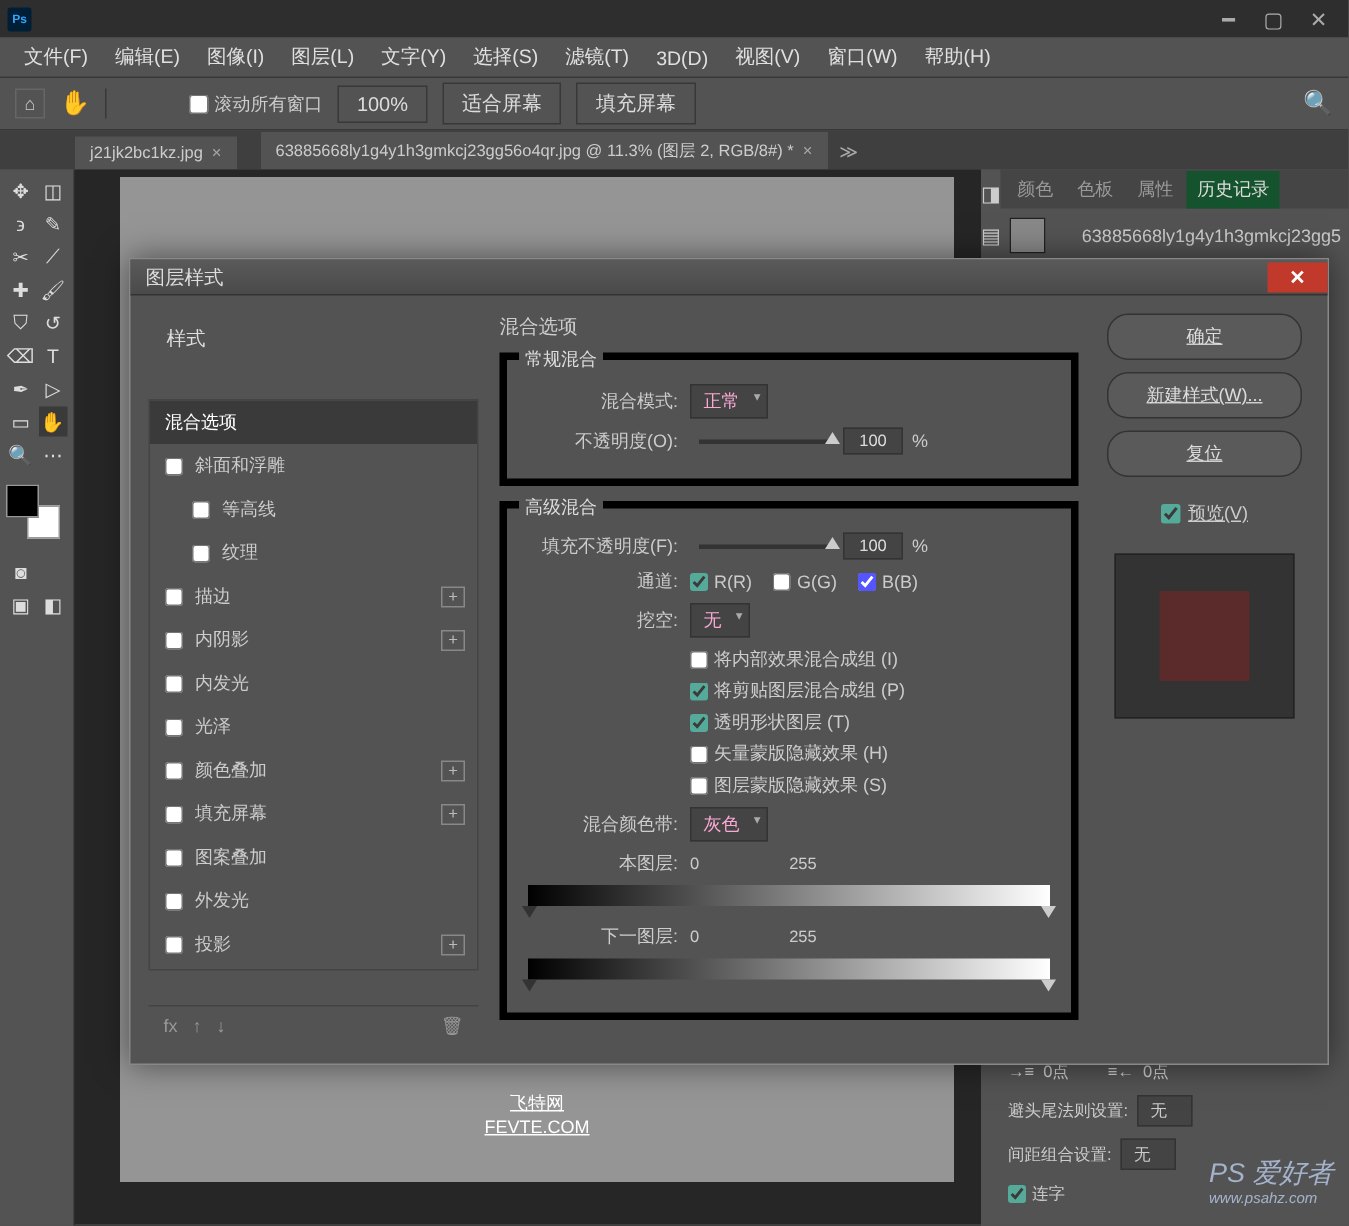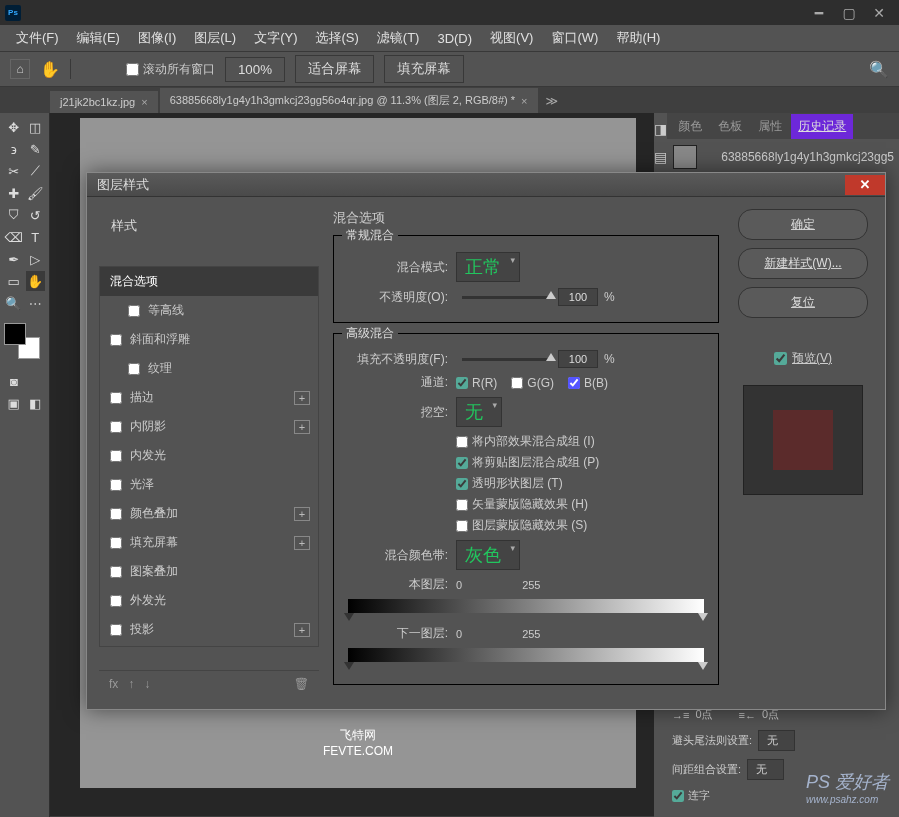--- a/index.html
+++ b/index.html
@@ -13,84 +13,84 @@
 .optbar { height: 36px; background: #535353; border-top: 1px solid #383838; border-bottom: 1px solid #383838; display: flex; align-items: center; padding: 0 10px; gap: 10px; }
 .opt-home { width: 20px; height: 20px; border: 1px solid #666; display: flex; align-items: center; justify-content: center; }
 .opt-hand { color: #ddd; font-size: 16px; }
 .opt-divider { width: 1px; height: 20px; background: #383838; }
 .opt-check { display: flex; align-items: center; gap: 4px; margin-left: 45px; }
 .opt-check input { accent-color: #666; }
 .opt-btn { border: 1px solid #383838; background: #535353; padding: 4px 12px; color: #ddd; cursor: pointer; }
 .opt-search { margin-left: auto; color: #888; font-size: 16px; }
 .tabbar { height: 26px; background: #3f3f3f; display: flex; align-items: flex-end; padding-left: 50px; }
 .tab { padding: 5px 10px; background: #535353; color: #ccc; display: flex; align-items: center; gap: 6px; font-size: 11px; }
-.tab + .tab { margin-left: 2px; }
+.tab + .tab { margin-left: 16px; }
 .tab-close { color: #aaa; cursor: pointer; }
 .tab-overflow { padding: 5px 8px; color: #aaa; }
 .main { display: flex; height: 725px; }
 .left-tools { width: 50px; background: #535353; padding: 4px; display: flex; flex-direction: column; gap: 2px; border-right: 1px solid #2e2e2e; }
 .tool-row { display: flex; gap: 2px; }
 .tool { width: 20px; height: 20px; display: flex; align-items: center; justify-content: center; color: #ddd; font-size: 13px; cursor: pointer; }
 .tool.sel { background: #3a3a3a; }
 .swatches { margin-top: 8px; position: relative; width: 36px; height: 36px; }
 .sw-fg { position: absolute; width: 22px; height: 22px; background: #000; border: 1px solid #999; top: 0; left: 0; z-index: 2; }
 .sw-bg { position: absolute; width: 22px; height: 22px; background: #fff; border: 1px solid #999; bottom: 0; right: 0; }
 .canvas-area { flex: 1; background: #262626; position: relative; }
 .canvas { position: absolute; top: 5px; left: 30px; width: 556px; height: 670px; background: #959595; }
-.canvas-water { position: absolute; bottom: 30px; left: 50%; transform: translateX(-50%); color: #fff; text-align: center; font-size: 12px; }
+.canvas-water { position: absolute; bottom: 30px; left: 50%; transform: translateX(-50%); color: #fff; text-align: center; font-size: 12px; text-decoration: underline; }
 .statusbar { position: absolute; bottom: 0; left: 0; right: 0; height: 22px; background: #3f3f3f; padding: 3px 20px; color: #bbb; font-size: 11px; }
 .right-panels { width: 245px; background: #535353; display: flex; }
 .r-iconbar { width: 30px; padding-top: 8px; display: flex; flex-direction: column; align-items: center; gap: 12px; }
 .r-iconbar .ic { color: #ccc; font-size: 14px; }
 .r-content { flex: 1; }
 .panel-tabs { height: 26px; display: flex; align-items: center; gap: 2px; padding: 0 4px; background: #454545; }
 .panel-tabs .pt { padding: 4px 7px; color: #999; font-size: 12px; cursor: pointer; }
-.panel-tabs .pt.act { color: #ddd; background: #6d28d9; text-decoration: underline; }
+.panel-tabs .pt.act { color: #ddd; background: #14532d; }
 .history-row { padding: 6px; display: flex; align-items: center; gap: 24px; }
 .history-row .thumb { width: 24px; height: 24px; background: #888; border: 1px solid #222; }
 .para-panel { position: absolute; bottom: 10px; right: 5px; width: 230px; font-size: 11px; }
 .para-row { padding: 4px 8px; display: flex; align-items: center; gap: 6px; }
 .para-sel { background: #444; border: 1px solid #333; padding: 2px 16px 2px 8px; color: #ccc; }
 
 .dialog { position: absolute; left: 86px; top: 172px; width: 800px; height: 538px; background: #535353; border: 1px solid #888; box-shadow: 0 0 20px rgba(0,0,0,0.5); z-index: 100; }
 .dlg-title { height: 24px; background: linear-gradient(#5a5a5a, #4a4a4a); display: flex; align-items: center; padding: 0 0 0 10px; font-size: 13px; color: #ddd; border-bottom: 1px solid #333; }
 .dlg-close { margin-left: auto; width: 40px; height: 20px; background: #c0392b; color: #fff; display: flex; align-items: center; justify-content: center; font-weight: bold; cursor: pointer; }
 .dlg-body { display: flex; padding: 12px; gap: 14px; height: calc(100% - 24px); }
 .styles-col { width: 220px; display: flex; flex-direction: column; gap: 23px; }
 .styles-head { padding: 8px 12px; font-size: 13px; color: #ddd; }
 .styles-list { flex: 1; border: 1px solid #444; background: #535353; overflow: hidden; }
 .style-item { padding: 6px 10px; display: flex; align-items: center; gap: 8px; font-size: 12px; color: #ccc; cursor: pointer; position: relative; }
 .style-item.sub { padding-left: 28px; }
 .style-item.sel { background: #3a3a3a; color: #fff; }
 .style-item input { width: 12px; height: 12px; accent-color: #777; }
 .style-fx { display: flex; gap: 10px; padding: 6px 10px; color: #999; border-top: 1px solid #444; }
 .style-add { position: absolute; right: 8px; width: 16px; height: 14px; border: 1px solid #888; color: #bbb; font-size: 11px; display: flex; align-items: center; justify-content: center; }
 .opts-col { flex: 1; }
-.fieldset { border: 1px solid #000000; padding: 10px 14px; margin-bottom: 10px; position: relative; }
+.fieldset { border: 5px solid #000000; padding: 10px 14px; margin-bottom: 10px; position: relative; }
 .fieldset .legend { position: absolute; top: -9px; left: 8px; background: #535353; padding: 0 4px; color: #ddd; font-size: 12px; }
 .frow { display: flex; align-items: center; margin: 6px 0; font-size: 12px; }
 .frow .lbl { width: 100px; text-align: right; margin-right: 8px; color: #ccc; }
-.frow select, .psel { background: #444; border: 1px solid #333; color: #22c55e; padding: 2px 18px 2px 8px; font-size: 18px; appearance: none; position: relative; }
+.frow select, .psel { background: #444; border: 1px solid #333; color: #f9a8d4; padding: 2px 18px 2px 8px; font-size: 12px; appearance: none; position: relative; }
 .psel::after { content: '▾'; position: absolute; right: 4px; color: #aaa; font-size: 9px; }
 .slider { height: 3px; background: #333; width: 90px; position: relative; margin: 0 6px; }
 .slider .knob { position: absolute; right: -4px; top: -5px; width: 0; height: 0; border-left: 5px solid transparent; border-right: 5px solid transparent; border-bottom: 8px solid #ccc; }
 .numbox { width: 40px; background: #444; border: 1px solid #333; color: #ddd; padding: 2px 4px; font-size: 11px; text-align: center; }
 .chk { display: flex; align-items: center; gap: 4px; margin-right: 14px; }
 .chk input { width: 12px; height: 12px; accent-color: #5a9; }
 .chk input.blue { accent-color: #55f; }
 .adv-checks { margin-left: 108px; }
 .adv-checks .chk { margin: 4px 0; display: flex; }
 .blend-if { margin-top: 6px; }
 .gradient-bar { height: 14px; background: linear-gradient(to right, #000, #fff); position: relative; margin: 4px 0 12px 0; }
 .gradient-bar .tri-l { position: absolute; left: -4px; bottom: -8px; width: 0; height: 0; border-left: 5px solid transparent; border-right: 5px solid transparent; border-top: 8px solid #333; }
 .gradient-bar .tri-r { position: absolute; right: -4px; bottom: -8px; width: 0; height: 0; border-left: 5px solid transparent; border-right: 5px solid transparent; border-top: 8px solid #ccc; }
 .blendnums { display: flex; justify-content: space-around; font-size: 11px; }
 .btns-col { width: 140px; display: flex; flex-direction: column; gap: 8px; align-items: center; text-decoration: underline; }
 .dlg-btn { width: 130px; padding: 6px 0; border: 1px solid #333; border-radius: 14px; background: #5a5a5a; color: #ddd; text-align: center; cursor: pointer; font-size: 12px; }
-.preview-chk { margin-top: 24px; display: flex; align-items: center; gap: 5px; }
+.preview-chk { margin-top: 8px; display: flex; align-items: center; gap: 5px; }
 .preview-chk input { accent-color: #5a9; }
 .preview-box { margin-top: 10px; width: 120px; height: 110px; background: #333; display: flex; align-items: center; justify-content: center; border: 1px solid #222; }
 .preview-box .inner { width: 60px; height: 60px; background: #5b2b2b; }
 .watermark2 { position: absolute; bottom: 12px; right: 10px; color: rgba(200,220,255,0.7); font-size: 18px; font-style: italic; }
 </style>
 </head>
 <body>
 
 <div class="titlebar">
   <div class="ps-logo">Ps</div>
@@ -228,27 +228,27 @@
 <div class="dialog">
   <div class="dlg-title">
     <span>图层样式</span>
     <div class="dlg-close">✕</div>
   </div>
   <div class="dlg-body">
     <div class="styles-col">
       <div class="styles-head">样式</div>
       <div class="styles-list">
         <div class="style-item sel">混合选项</div>
+        <div class="style-item">
+            <input type="checkbox" style="">
+            <span>斜面和浮雕</span>
+          </div>
         <div class="style-item sub">
             <input type="checkbox" style="">
             <span>等高线</span>
-          </div>
-        <div class="style-item">
-            <input type="checkbox" style="">
-            <span>斜面和浮雕</span>
           </div>
         <div class="style-item sub">
             <input type="checkbox" style="">
             <span>纹理</span>
           </div>
         <div class="style-item">
             <input type="checkbox" style="">
             <span>描边</span>
             <span class="style-add">+</span>
           </div>

